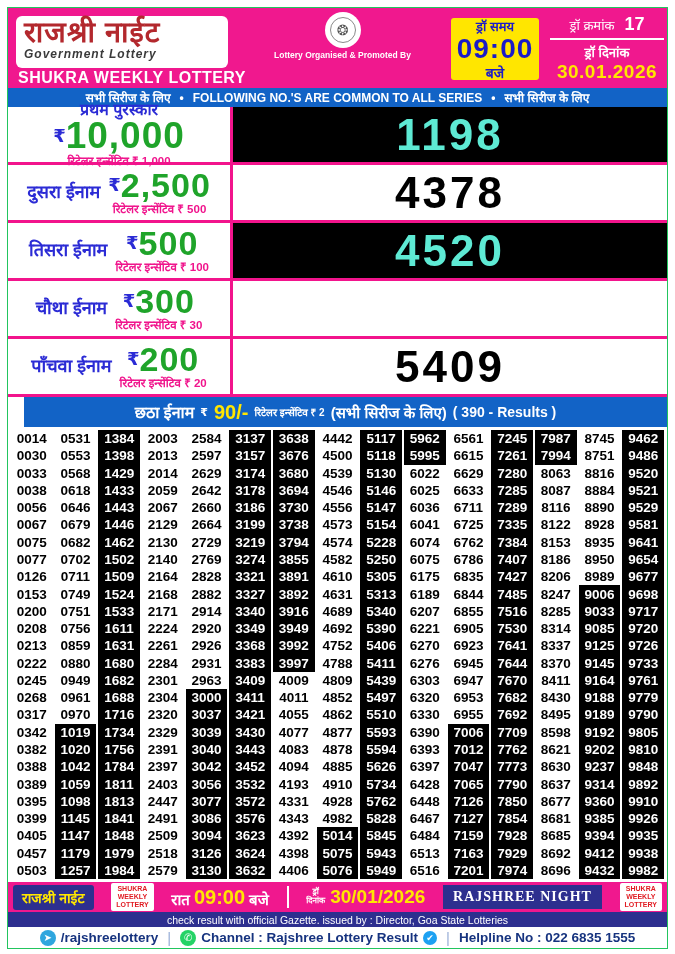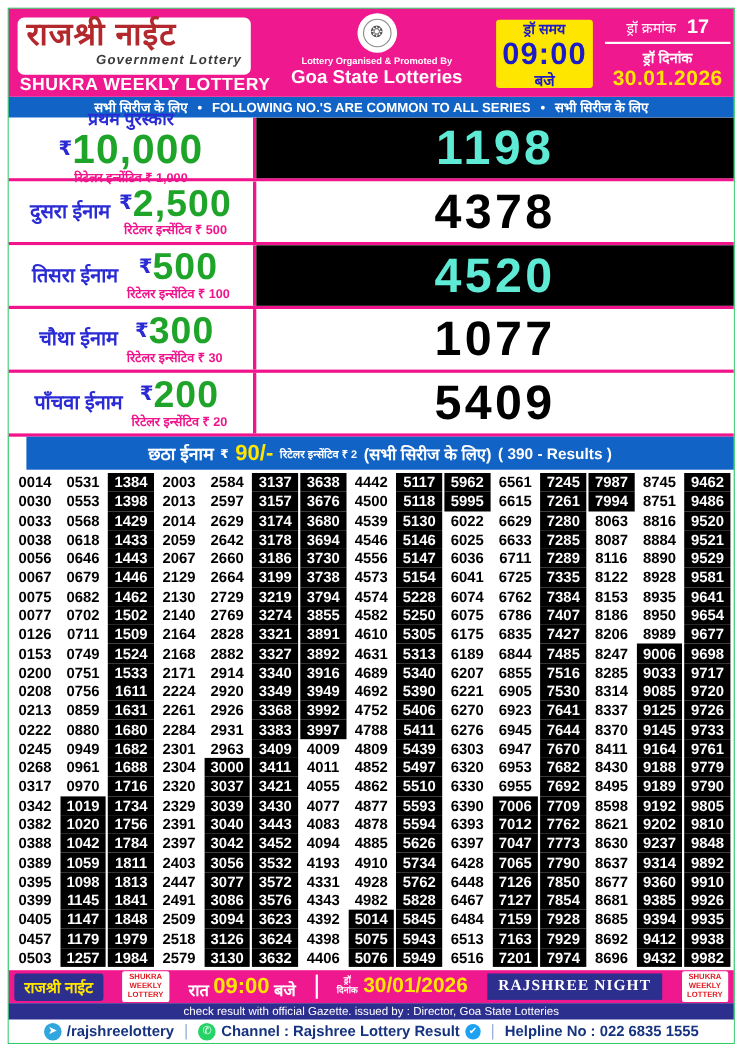--- a/index.html
+++ b/index.html
@@ -6,21 +6,21 @@
   body { width:675px; height:954px; background:#fff; font-family:"Liberation Sans", sans-serif; }
   .page { position:relative; width:675px; height:954px; background:#fff; }
   .frame { position:absolute; left:7px; top:7px; right:7px; bottom:5px;
            border:1px solid #22c55e; display:flex; flex-direction:column; background:#fff; }
 
   
   .header { flex:none; height:80px; background:#F0188E; position:relative; display:flex; }
   .title-box { position:absolute; left:8px; top:8px; width:212px; height:52px; background:#fff;
                border-radius:6px; padding:2px 8px 0 8px; }
   .title-hi { color:#B3282D; font-size:29px; font-weight:bold; line-height:1.0; letter-spacing:1px; }
-  .title-sub { color:#3a3a3a; font-size:12px; font-weight:bold; font-style:italic; letter-spacing:1px;text-align:right; }
+  .title-sub { color:#3a3a3a; font-size:12px; font-weight:bold; font-style:italic; letter-spacing:1px; }
   .weekly { position:absolute; left:10px; bottom:1px; color:#fff; font-size:16px; font-weight:bold; letter-spacing:0.5px; }
   .center-block { position:absolute; left:232px; top:4px; width:205px; text-align:center; color:#fff; }
   .logo-circle { width:36px; height:36px; background:#fff; border-radius:50%; margin:0 auto;
                  display:flex; align-items:center; justify-content:center; }
   .logo-inner { width:26px; height:26px; border:1px solid #8a8a8a; border-radius:50%;
                 display:flex; align-items:center; justify-content:center; color:#555;
                 font-size:14px; font-family:"DejaVu Sans", sans-serif; }
   .org-by { font-size:8.5px; font-weight:bold; margin-top:2px; }
   .org-name { font-size:17px; font-weight:bold; }
   .time-box { position:absolute; left:443px; top:10px; width:88px; height:62px; background:#FFE600;
@@ -112,21 +112,20 @@
       <div class="title-box">
         <div class="title-hi">राजश्री नाईट</div>
         <div class="title-sub">Government Lottery</div>
       </div>
       <div class="weekly">SHUKRA WEEKLY LOTTERY</div>
       <div class="center-block">
         <div class="logo-circle">
           <div class="logo-inner">❂</div>
         </div>
         <div class="org-by">Lottery Organised &amp; Promoted By</div>
-        <div class="org-name">Goa State Lotteries</div>
       </div>
       <div class="time-box">
         <div class="time-lbl">ड्रॉ समय</div>
         <div class="time-val">09:00</div>
         <div class="time-suf">बजे</div>
       </div>
       <div class="right-block">
         <div class="draw-no-line">
           <span class="draw-no-lbl">ड्रॉ क्रमांक</span>
           <span class="draw-no-val">17</span>
@@ -191,21 +190,20 @@
         <div class="p-label">
           <div class="p-name">चौथा ईनाम</div>
           <div class="p-amt-wrap">
             <div style="display:flex; align-items:center;">
               <span class="p-rupee">₹</span>
               <span class="p-amount">300</span>
             </div>
             <div class="p-incentive">रिटेलर इन्सेंटिव ₹ 30</div>
           </div>
         </div>
-        <div class="p-num">1077</div>
       </div>
 
       <div class="prize-row">
         <div class="p-label">
           <div class="p-name">पाँचवा ईनाम</div>
           <div class="p-amt-wrap">
             <div style="display:flex; align-items:center;">
               <span class="p-rupee">₹</span>
               <span class="p-amount">200</span>
             </div>

